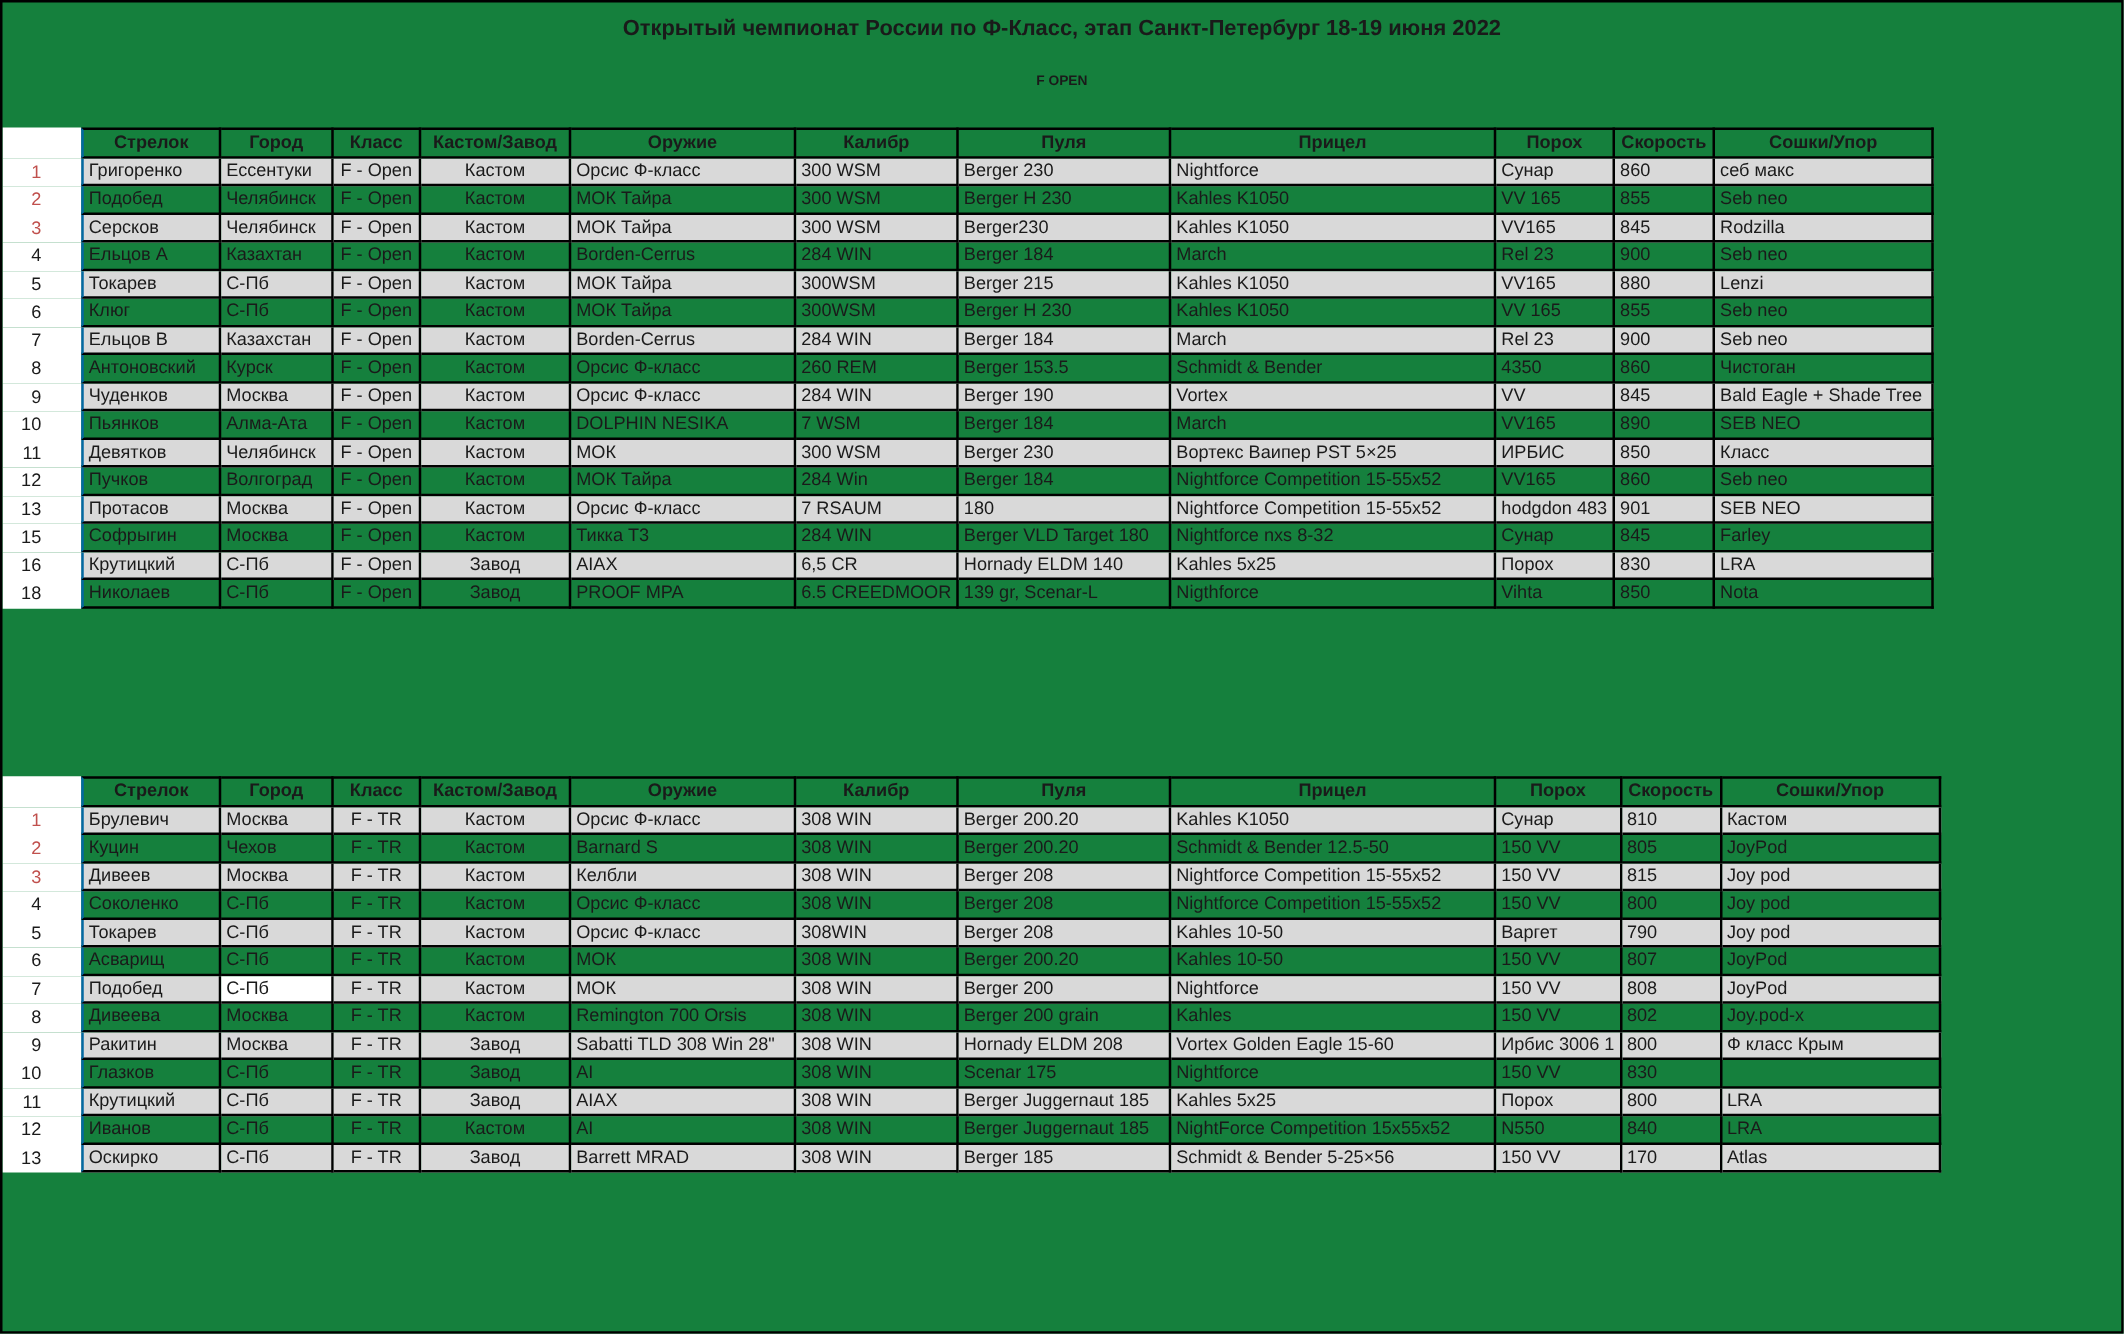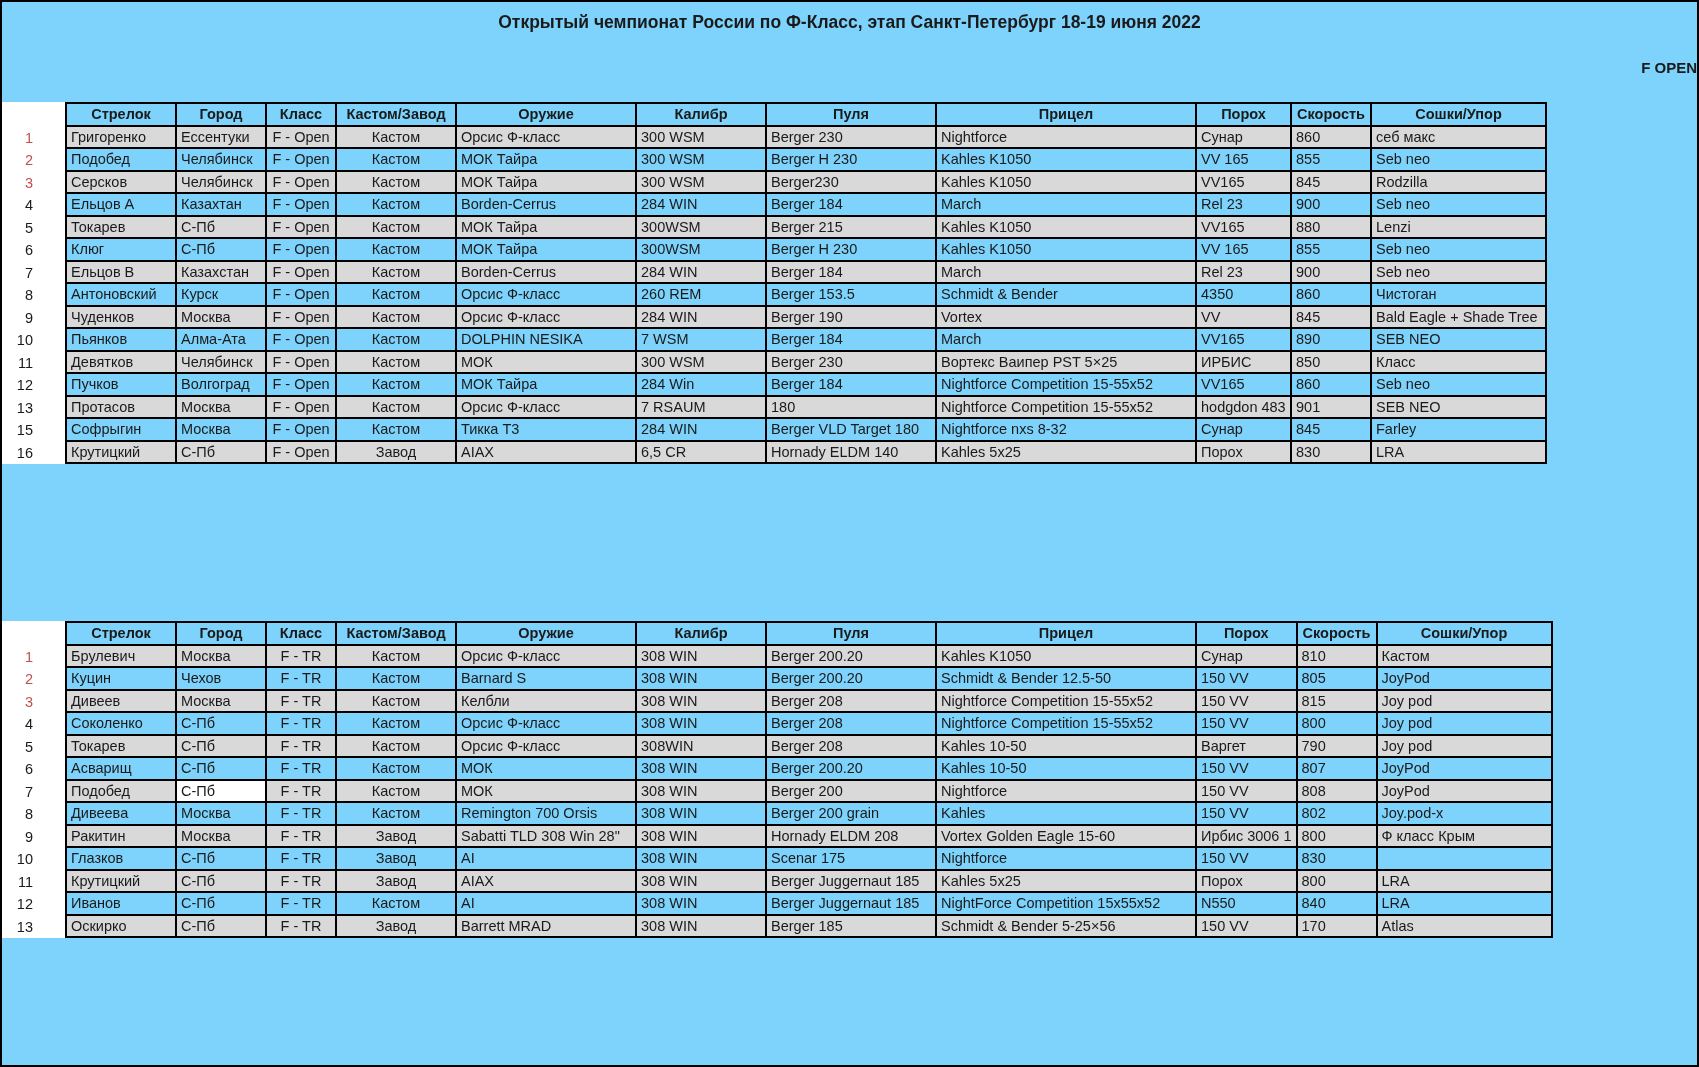--- a/index.html
+++ b/index.html
@@ -1,32 +1,32 @@
 <!DOCTYPE html>
 <html><head>
 <meta charset="utf-8">
 <style>
   html,body{margin:0;padding:0;background:#e8e8e8;}
   .page{
     position:relative;
     width:1699px;height:1067px;
-    background:#7dd3fc;
+    background:#15803d;
     box-sizing:border-box;
     border:2px solid #000;
     overflow:hidden;
     font-family:"Liberation Sans", sans-serif;
     color:#1a1a1a;
   }
   .title{
     position:absolute;top:10px;left:0;width:100%;
     text-align:center;font-size:17.5px;font-weight:bold;
   }
   .section-label{
     position:absolute;left:0;width:100%;
-    text-align:right;font-size:15px;font-weight:bold;
+    text-align:center;font-size:11px;font-weight:bold;
   }
   #label-fopen{top:57px;}
   #label-ftr{top:578px;}
   .tblwrap{position:absolute;left:0;}
   #wrap-fopen{top:100px;}
   #wrap-ftr{top:619px;}
   table{border-collapse:separate;border-spacing:0;table-layout:fixed;}
   th,td{
     height:20.5px;
     padding:0 4px;
@@ -37,21 +37,21 @@
     vertical-align:middle;
     text-align:left;
     border-right:2px solid #000;
     border-bottom:2px solid #000;
   }
   thead th{
     font-weight:bold;
     text-align:center;
     border-top:2px solid #000;
   }
-  th.first,td.first{border-left:2px solid #000000;margin-left:20px;}
+  th.first,td.first{border-left:2px solid #0369a1;margin-left:20px;}
   td.center{text-align:center;}
   .rank{
     border:0 !important;
     background:#fff !important;
     text-align:right;
     padding:0 32px 0 0;
     font-weight:normal;
   }
   tbody tr:nth-child(odd) td:not(.rank):not(.nofill){background:#d9d9d9;}
   td.nofill{background:#ffffff;}
@@ -302,20 +302,34 @@
             <td class="center">F - Open</td>
             <td class="center">Завод</td>
             <td>AIAX</td>
             <td>6,5 CR</td>
             <td>Hornady ELDM 140</td>
             <td>Kahles 5x25</td>
             <td>Порох</td>
             <td>830</td>
             <td>LRA</td>
           </tr>
+          <tr>
+            <td class="rank">18</td>
+            <td class="first">Николаев</td>
+            <td>С-Пб</td>
+            <td class="center">F - Open</td>
+            <td class="center">Завод</td>
+            <td>PROOF MPA</td>
+            <td>6.5 CREEDMOOR</td>
+            <td>139 gr, Scenar-L</td>
+            <td>Nigthforce</td>
+            <td>Vihta</td>
+            <td>850</td>
+            <td>Nota</td>
+          </tr>
         </tbody>
     </table>
   </div>
 
 
   <div class="tblwrap" id="wrap-ftr">
     <table>
       <colgroup>
         <col style="width:63px">
           <col style="width:112px">

